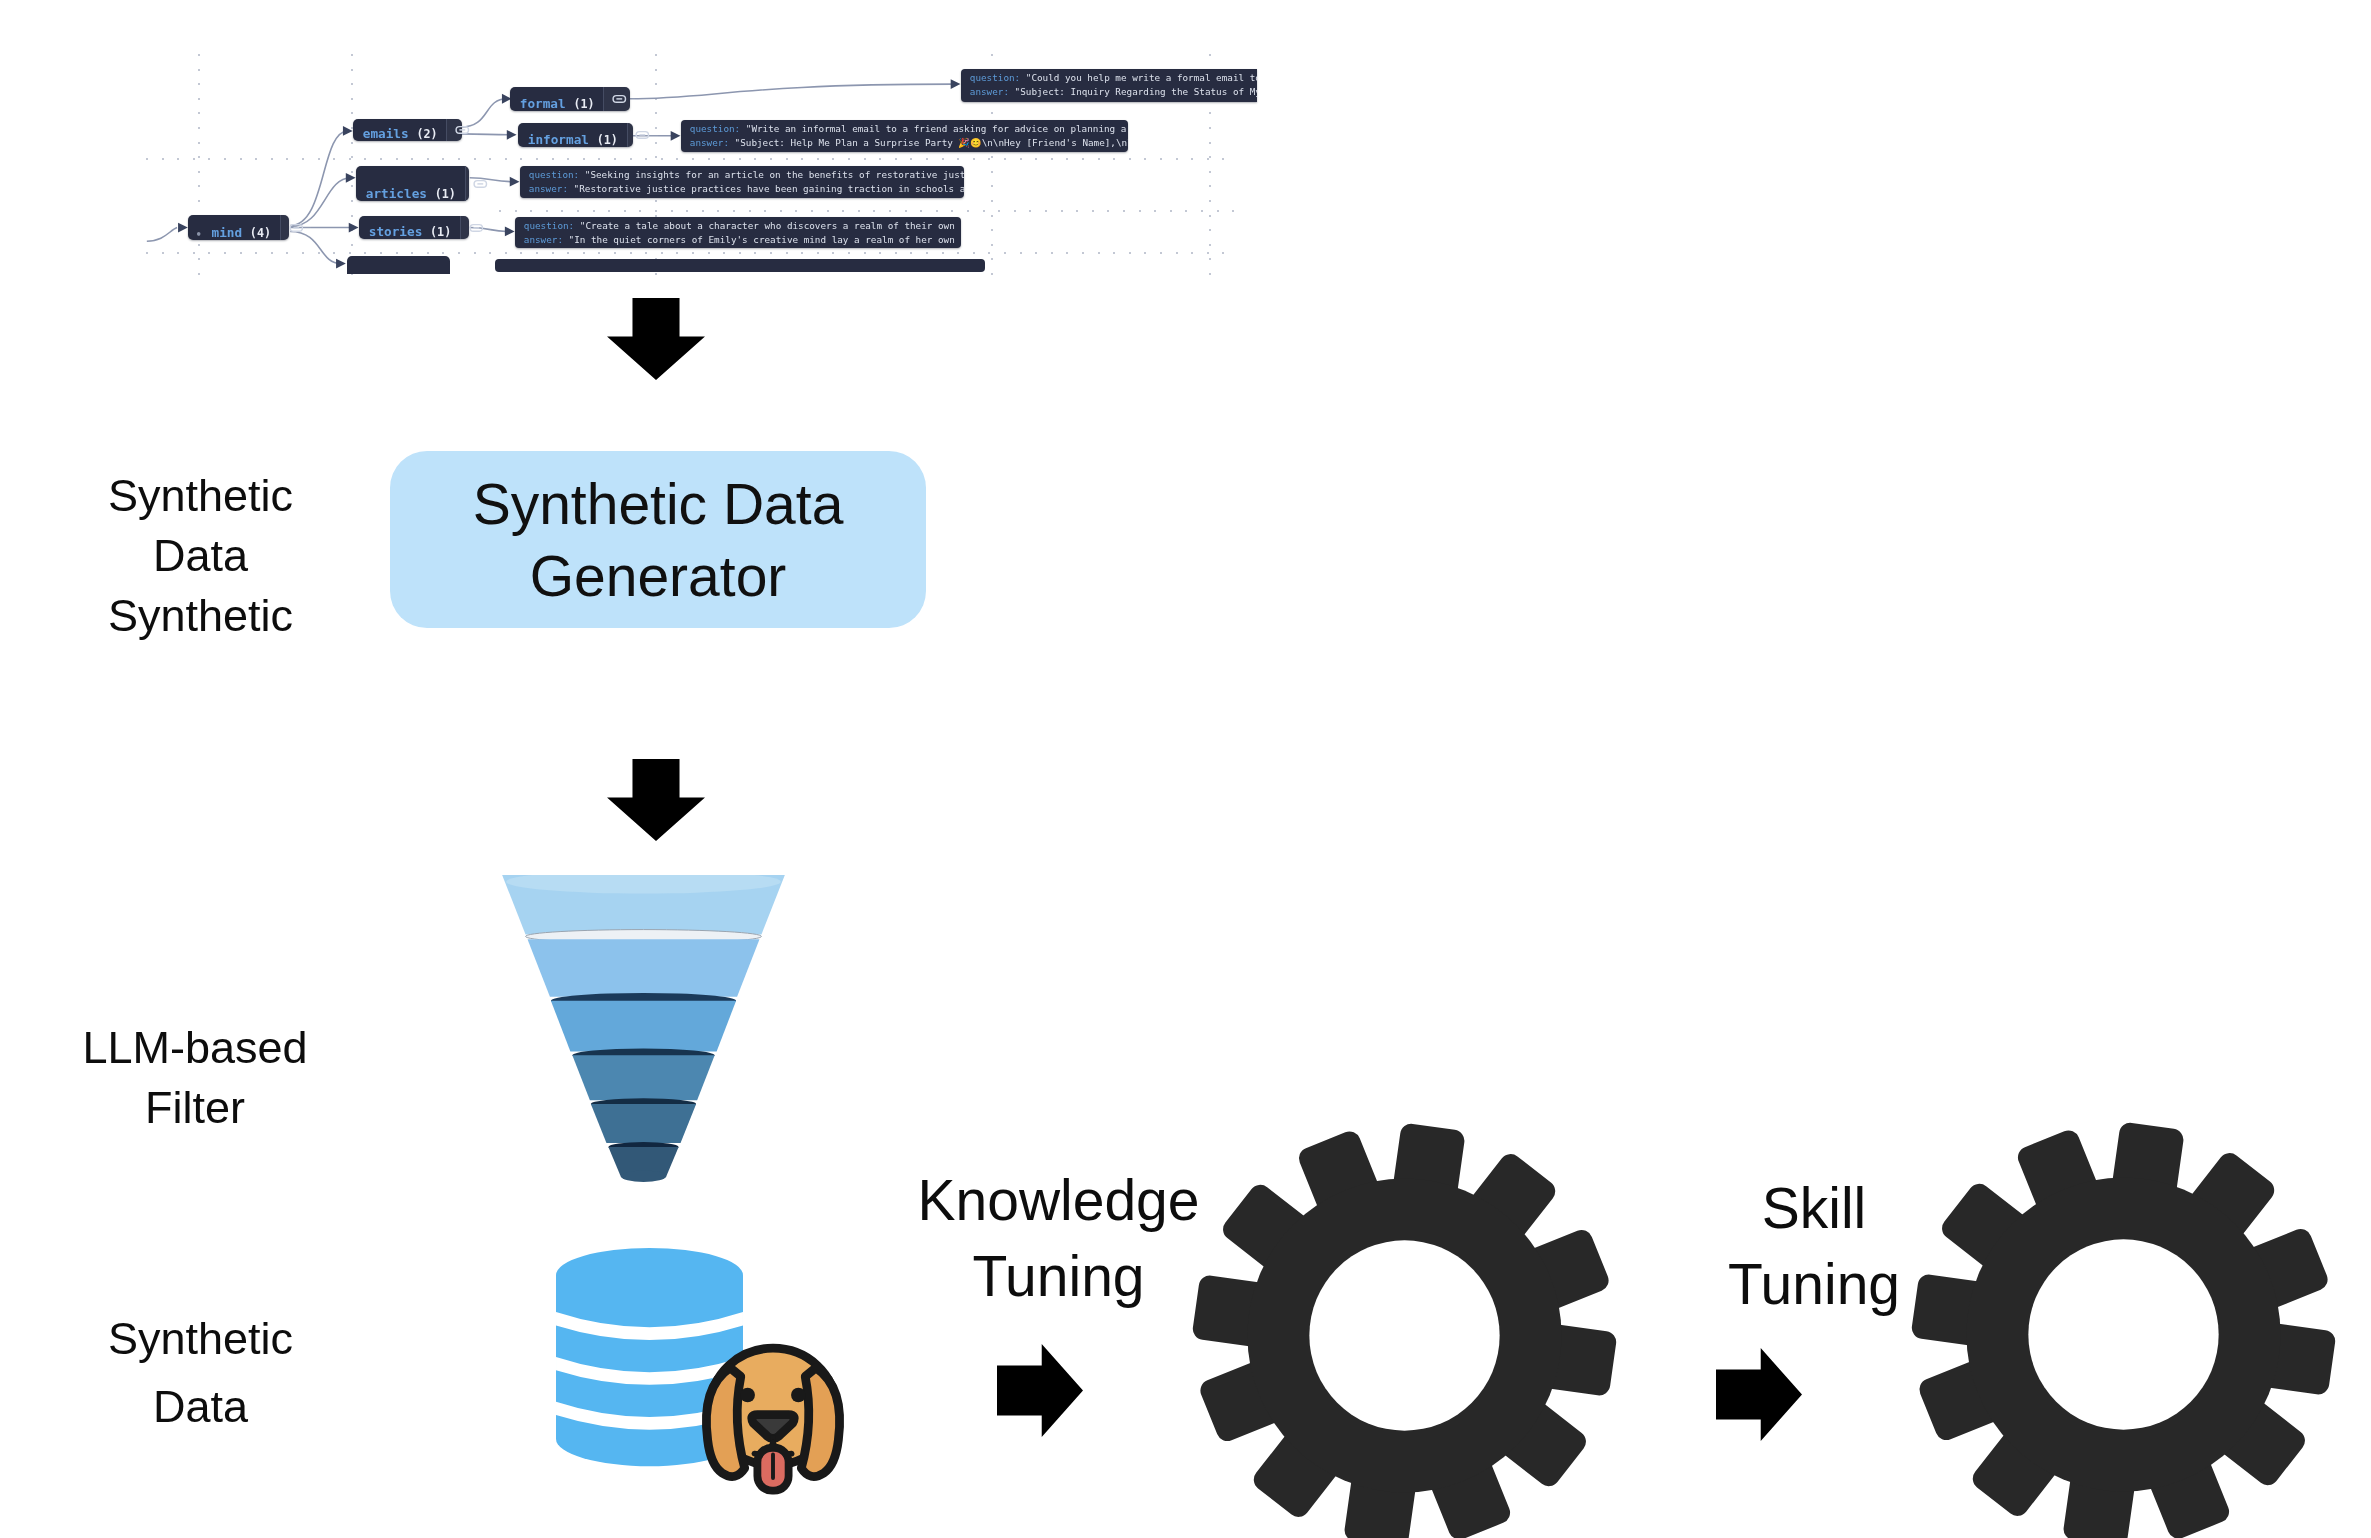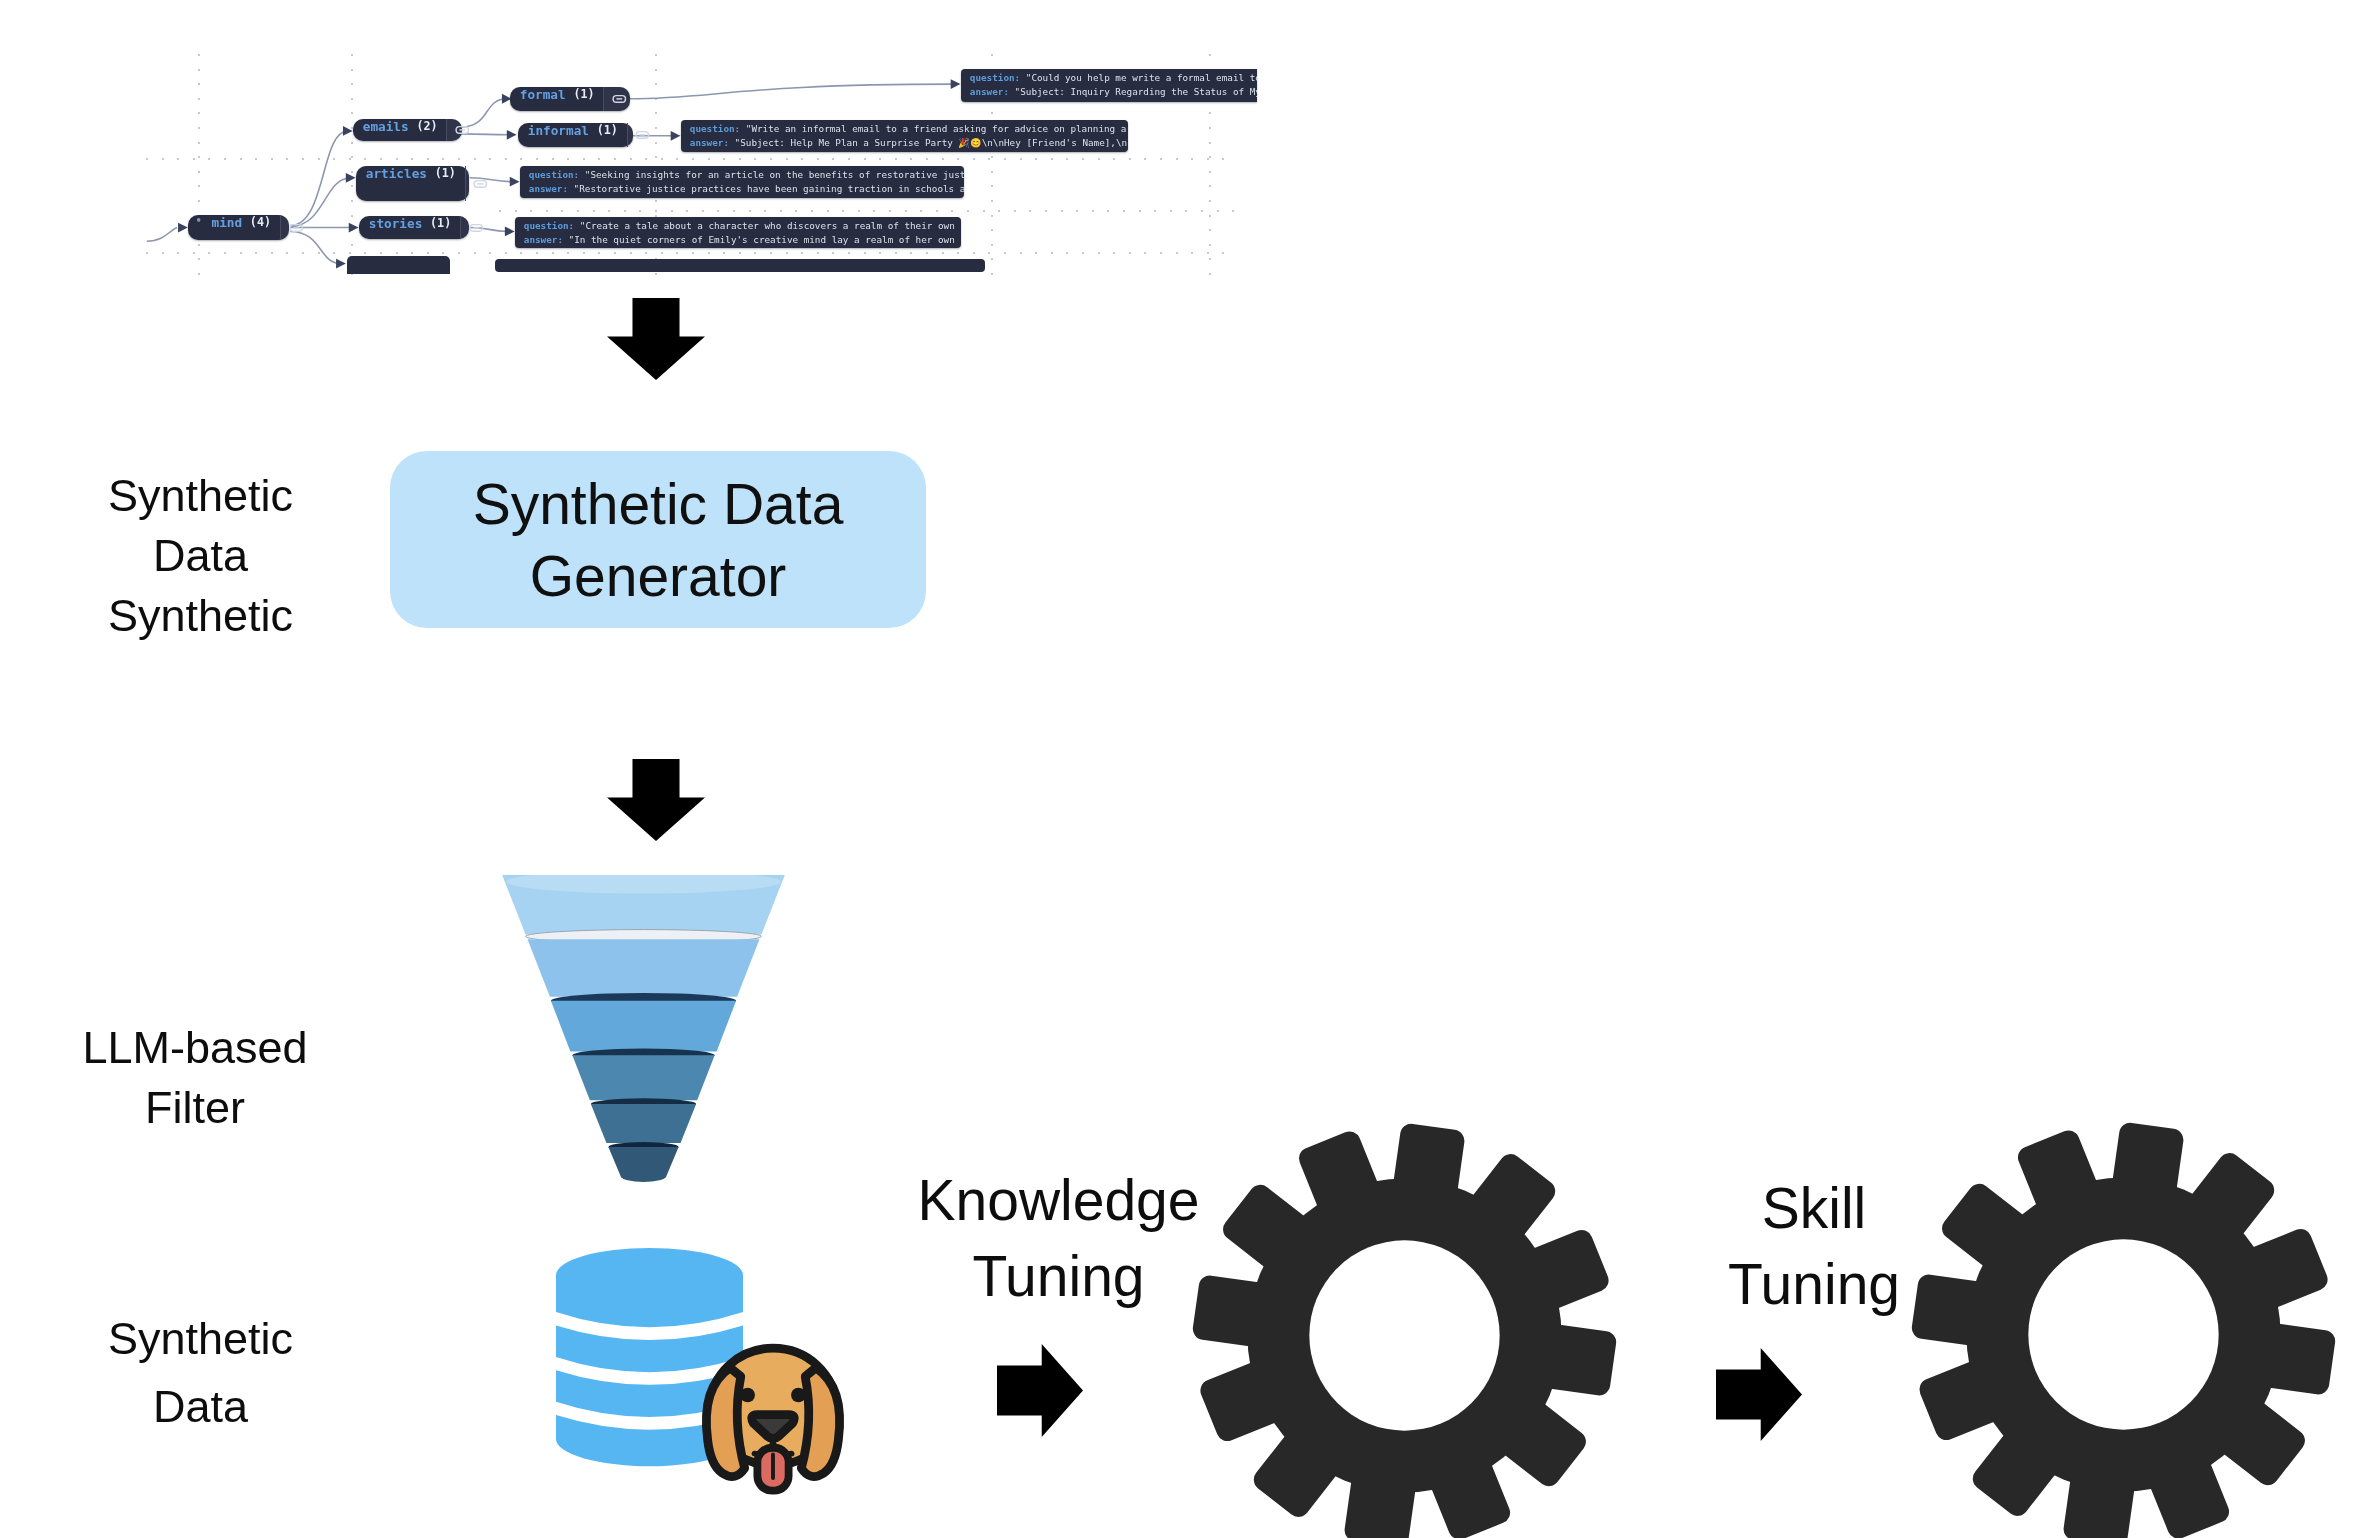--- a/index.html
+++ b/index.html
@@ -6,31 +6,31 @@
   .canvas{position:relative;width:2372px;height:1539px;background:#ffffff;overflow:hidden;
           font-family:"Liberation Sans",sans-serif;color:#111;}
 
   
   .tree{position:absolute;left:0;top:0;width:1258px;height:293px;}
   .vdot{position:absolute;width:2px;top:54px;height:229px;
         background:repeating-linear-gradient(to bottom,#c3c8d4 0 2px,transparent 2px 14.6px);}
   .hdot{position:absolute;height:2px;
         background:repeating-linear-gradient(to right,#c3c8d4 0 2px,transparent 2px 15.6px);}
   .tree svg.wires{position:absolute;left:137px;top:49px;z-index:1;}
-  .node{position:absolute;z-index:2;background:#272C41;border-radius:10px;display:flex;align-items:flex-start;
+  .node{position:absolute;z-index:2;background:#272C41;border-radius:5px;display:flex;align-items:flex-end;
         font:700 12.7px "DejaVu Sans Mono",monospace;color:#E9ECF4;box-shadow:0 1px 2px rgba(20,25,40,.35);}
   .node .bullet{color:#8A93A8;font-size:9.8px;margin-left:7.8px;}
   .node .lbl{color:#64A0E0;padding:0 7.8px 0 9.8px;}
   .node .cnt{padding-right:8.8px;font-size:11.7px;}
   .node .link{margin-left:auto;align-self:stretch;display:flex;align-items:center;padding:0 7.8px;
               border-left:1px solid #454C63;background:rgba(255,255,255,.04);border-radius:0 4.9px 4.9px 0;}
   .qa{position:absolute;z-index:2;background:#272C41;border-radius:3.9px;padding:2px 8.8px;
       font:400 9.3px "DejaVu Sans Mono",monospace;line-height:13.7px;white-space:nowrap;overflow:hidden;
       box-shadow:0 1px 2px rgba(20,25,40,.35);}
-  .qa .k{color:#5D9BD8;font-weight:700;}
+  .qa .k{color:#5D9BD8;font-weight:400;}
   .qa .v{color:#DCE1EC;}
   .partial{position:absolute;z-index:2;background:#272C41;}
 
   
   .biglabel{position:absolute;text-align:center;font-size:45px;line-height:60px;color:#0d0d0d;}
   .tunelabel{position:absolute;text-align:center;font-size:57px;line-height:76px;color:#0d0d0d;}
   .genbox{position:absolute;left:390px;top:451px;width:536px;height:177px;background:#BEE2FA;
           border-radius:37px;display:flex;flex-direction:column;align-items:center;justify-content:center;
           font-size:57px;line-height:72px;color:#101010;}
 

